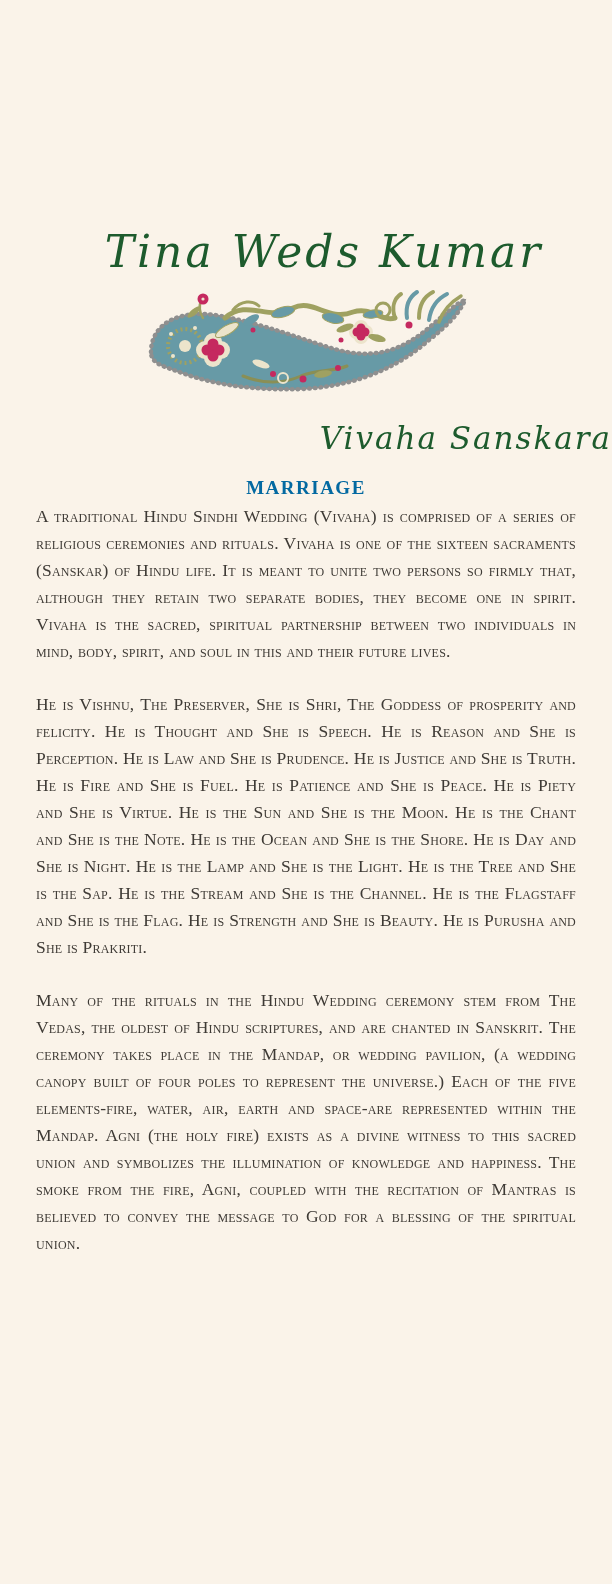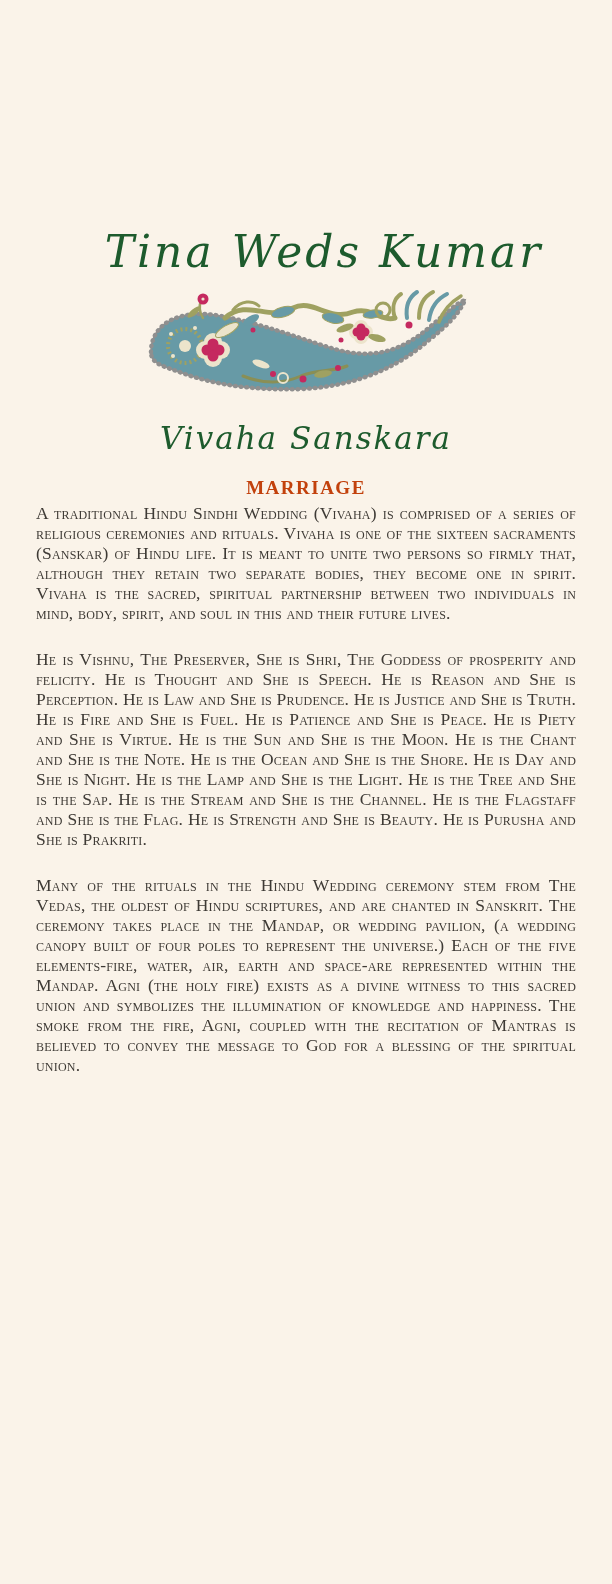--- a/index.html
+++ b/index.html
@@ -20,40 +20,40 @@
     letter-spacing:3px;
     white-space:nowrap;
     padding-left:18px;
   }
   .ornament{
     position:absolute;top:288px;left:133px;
     width:345px;height:112px;
   }
   .script-heading{
     position:absolute;top:420px;left:0;width:612px;
-    text-align:center;
+    text-align:right;
     font-family:"DejaVu Serif",serif;
     font-style:italic;
     font-size:31px;
     color:#1d5b2d;
     letter-spacing:2px;
   }
   .subheading{
     position:absolute;top:477px;left:0;width:612px;
     text-align:center;
     font-size:19px;
     font-weight:bold;
-    color:#c2410c;
+    color:#0369a1;
     letter-spacing:1.5px;
   }
   .body-text{
     position:absolute;top:503px;left:36px;width:540px;
     color:#3e3a35;
     font-size:17.5px;
-    line-height:20px;
+    line-height:27px;
     text-align:justify;
     font-variant:small-caps;
     letter-spacing:0.2px;
   }
   .body-text p{margin:0 0 26px 0;}
 </style>
 </head>
 <body>
 
 <div class="page">

